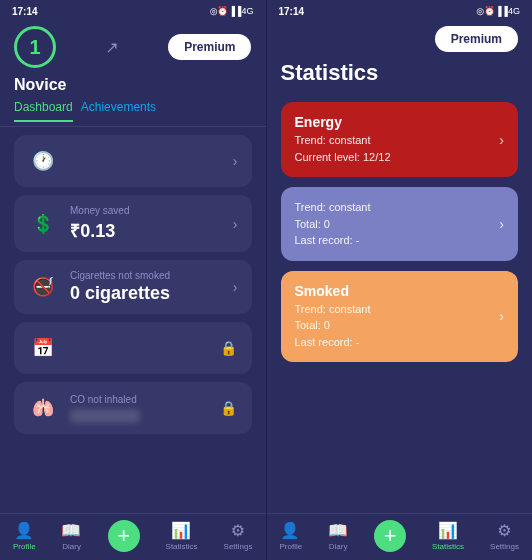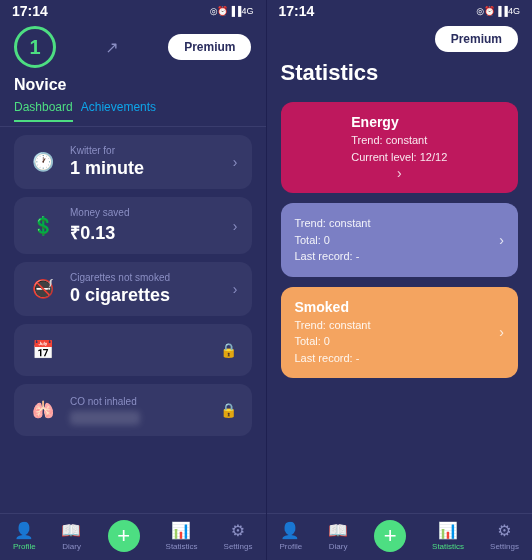--- a/index.html
+++ b/index.html
@@ -24,21 +24,21 @@
     
     .status-bar {
       display: flex;
       justify-content: space-between;
       align-items: center;
       padding: 6px 12px 4px;
       font-size: 10px;
       color: #fff;
       height: 20px;
     }
-    .status-left { font-weight: 600; font-size: 14px; }
+    .status-left { font-weight: 600; font-size: 10px; }
     .status-icons { display: flex; gap: 2px; align-items: flex-end; }
 
     
     .header {
       padding: 6px 14px 4px;
       display: flex;
       align-items: center;
       justify-content: space-between;
     }
 
@@ -223,21 +223,21 @@
     }
 
     .stat-card {
       border-radius: 12px;
       padding: 12px 14px;
       display: flex;
       align-items: center;
       justify-content: space-between;
     }
 
-    .stat-card.green { background: #be185d; flex-direction: column; }
+    .stat-card.green { background: #b91c1c; }
     .stat-card.purple { background: #7b7fc4; }
     .stat-card.orange { background: #f4a460; }
 
     .stat-card .stat-title {
       font-size: 14px;
       font-weight: 700;
       color: #fff;
       margin-bottom: 2px;
     }
 
@@ -284,24 +284,20 @@
   <div class="tabs">
     <span class="tab active">Dashboard</span>
     <span class="tab">Achievements</span>
   </div>
 
   <div class="cards">
 
     <div class="card">
       <div class="card-left">
         <div class="card-icon">🕐</div>
-        <div class="card-content">
-          <div class="label">Kwitter for</div>
-          <div class="value">1 minute</div>
-        </div>
       </div>
       <span class="chevron">›</span>
     </div>
 
     <div class="card">
       <div class="card-left">
         <div class="card-icon" style="color:#f4a460;font-size:18px;">💲</div>
         <div class="card-content">
           <div class="label">Money saved</div>
           <div class="value">₹0.13</div>

